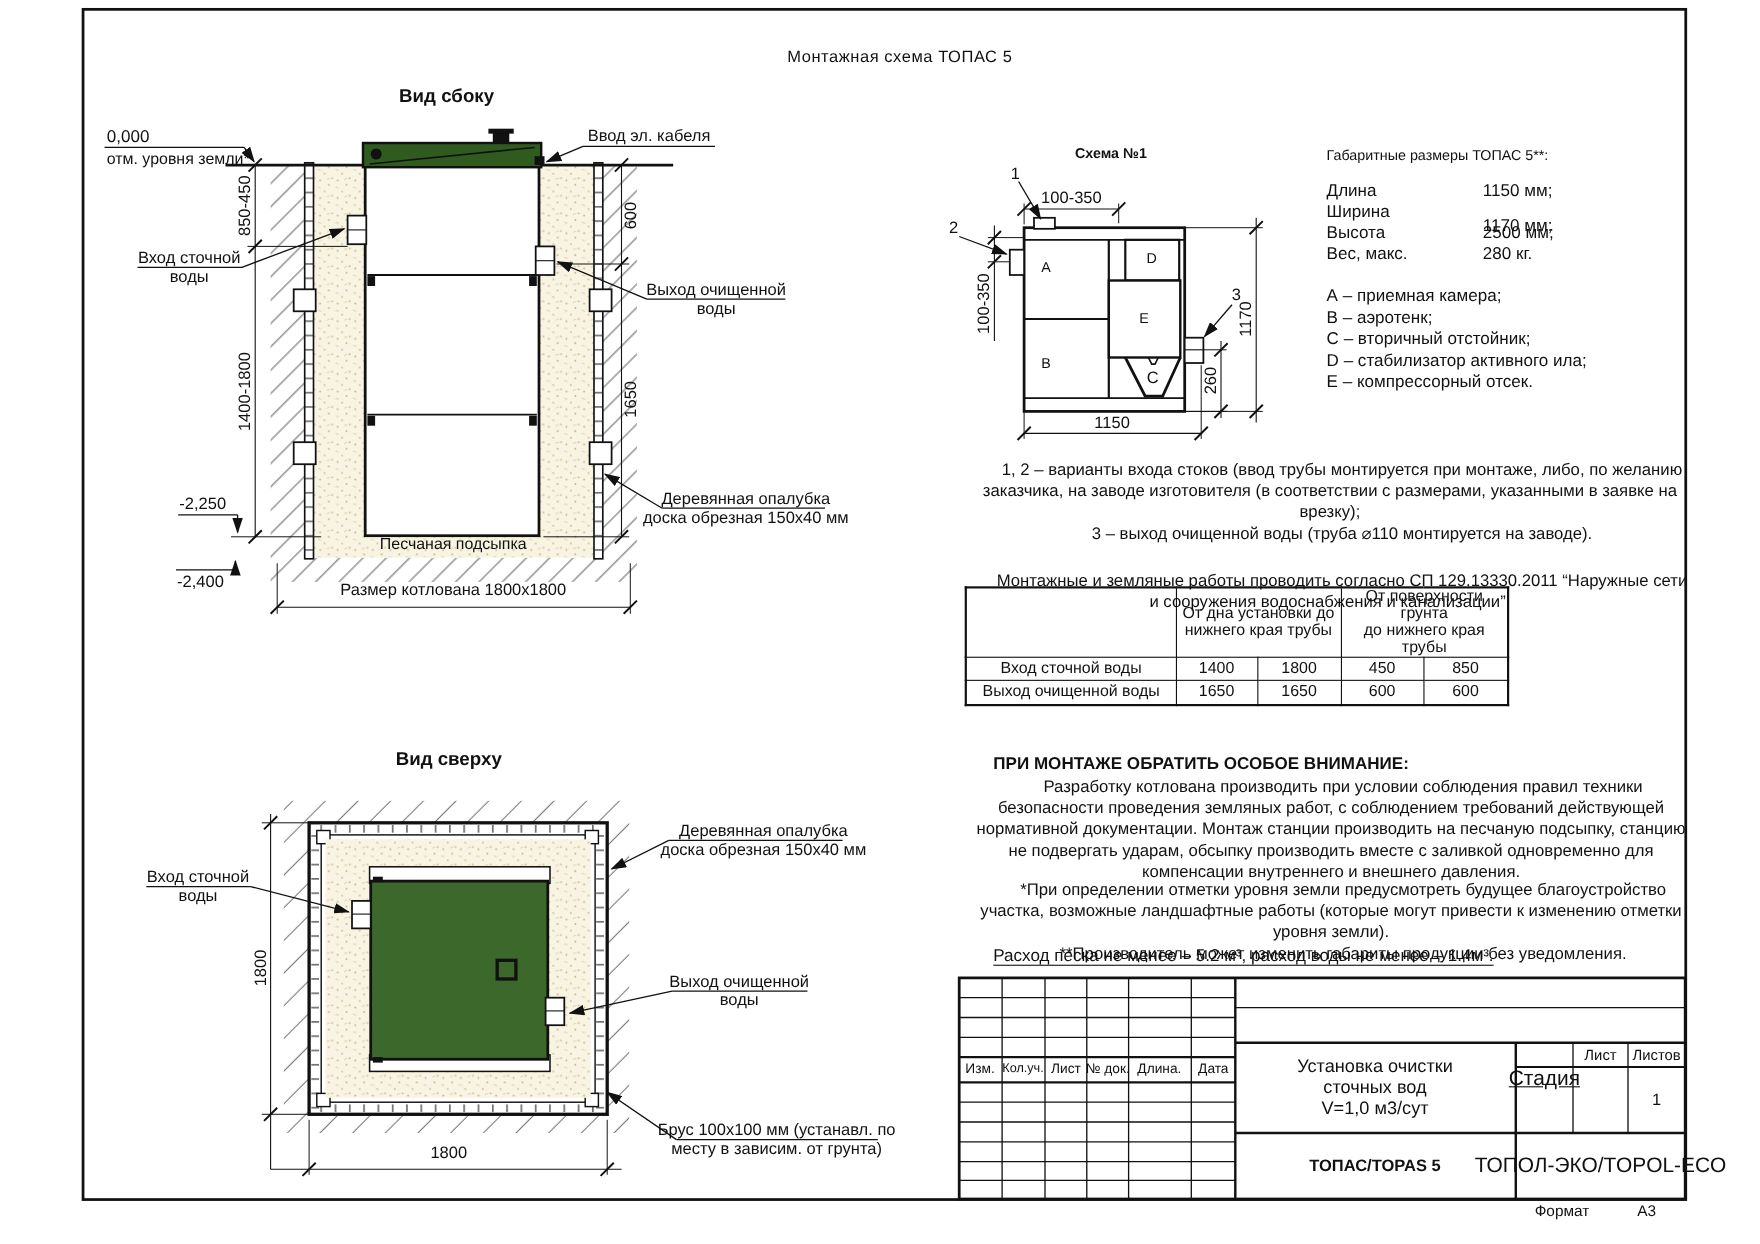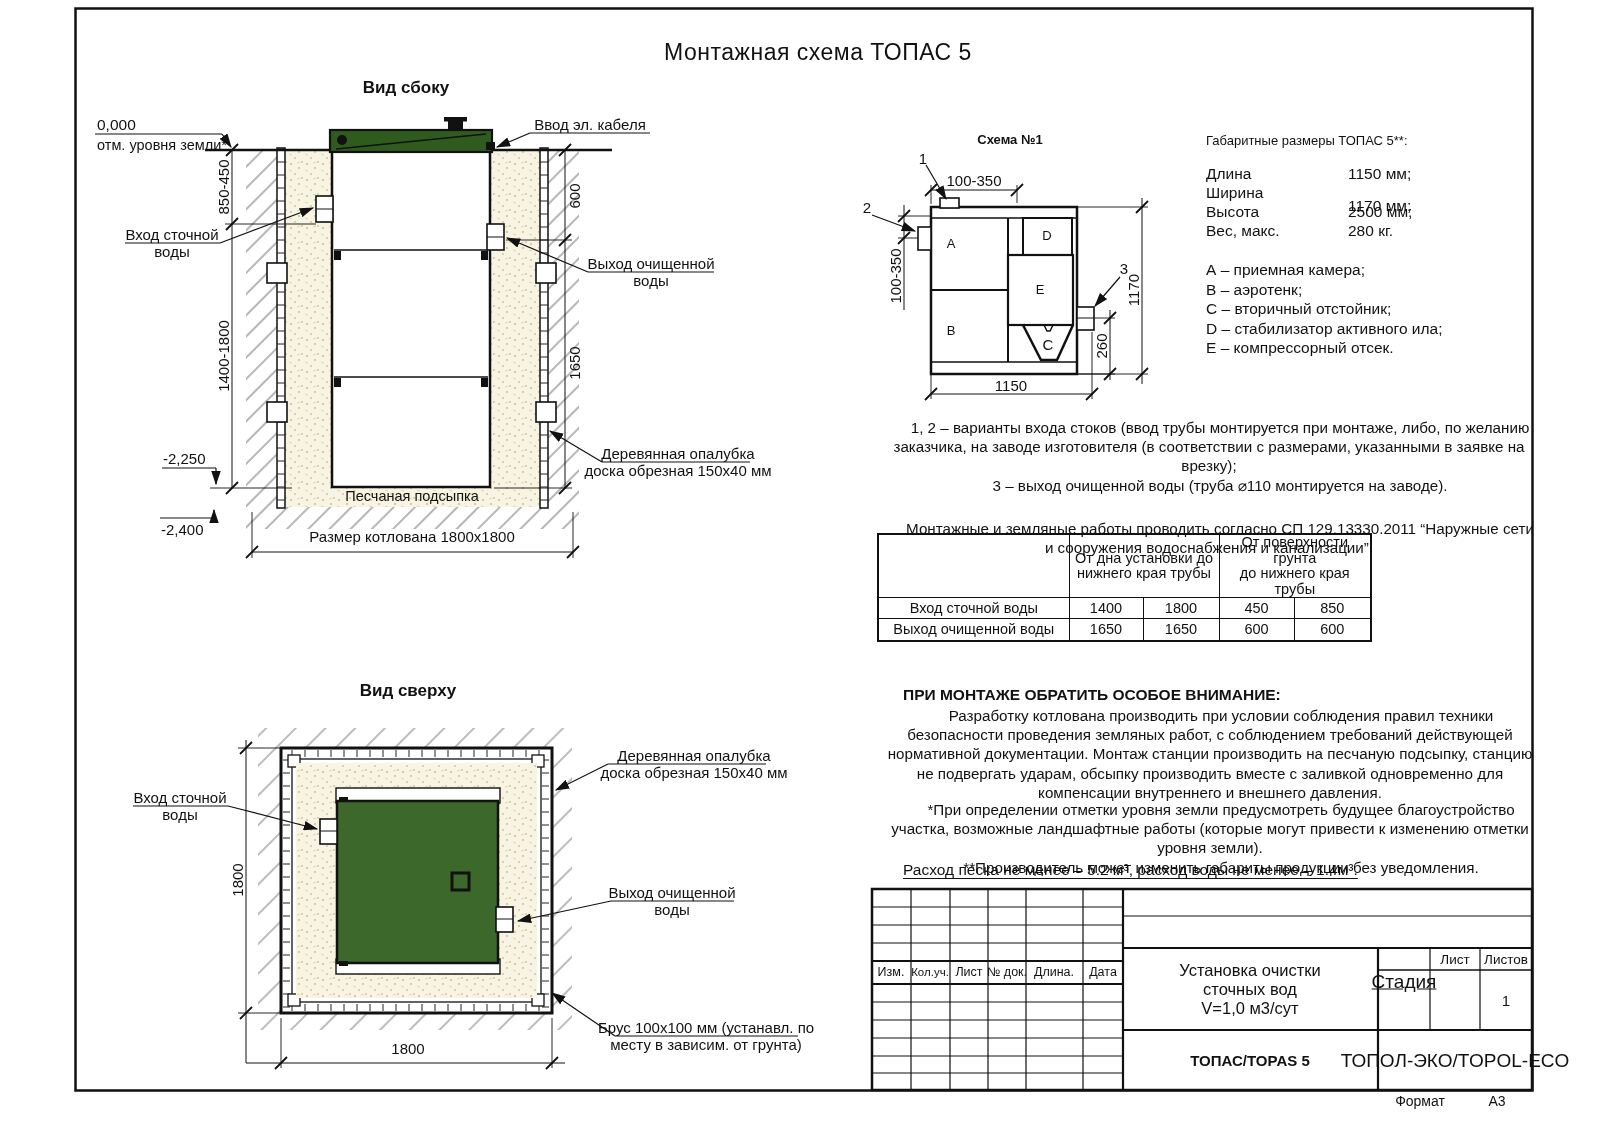--- a/index.html
+++ b/index.html
@@ -4,21 +4,21 @@
 <style>
   html,body{margin:0;padding:0;background:#e8e8e8;}
   .page{position:relative;width:1600px;height:1131px;background:#fff;outline:1px solid #9a9a9a;
         font-family:"Liberation Sans","DejaVu Sans",sans-serif;color:#111;overflow:hidden;}
   svg.art{position:absolute;left:0;top:0;}
   .ctr{position:absolute;transform:translate(-50%,-50%);text-align:center;white-space:nowrap;line-height:17px;}
   .vrt{position:absolute;transform:translate(-50%,-50%) rotate(-90deg);white-space:nowrap;}
   .lft{position:absolute;white-space:nowrap;}
   .pre{white-space:pre-line;}
   .f14{font-size:14px;} .f145{font-size:14.5px;} .f15{font-size:15px;} .f155{font-size:15.5px;}
-  .f16{font-size:13px;} .f17{font-size:17px;} .f19{font-size:19px;} .f23{font-size:23px;}
+  .f16{font-size:13px;} .f17{font-size:17px;} .f19{font-size:19px;} .f23{font-size:15px;}
   .bold{font-weight:bold;}
   .blk{position:absolute;font-size:15.2px;line-height:19.2px;text-align:center;}
   .blk p{margin:0;text-indent:22px;}
   .lid{fill:var(--lid-green,#2f5c1e);}
   .tgrn{fill:var(--tank-green,#3c682b);}
   .und{text-decoration:underline;text-underline-offset:3px;}
   table.expl{position:absolute;left:877px;top:533px;border-collapse:collapse;table-layout:fixed;}
   table.expl td{border:1.4px solid #111;text-align:center;vertical-align:middle;padding:0;font-size:14.5px;}
   table.expl{border:2.4px solid #111;}
   td.grp{font-size:13.5px;line-height:15.5px;}

